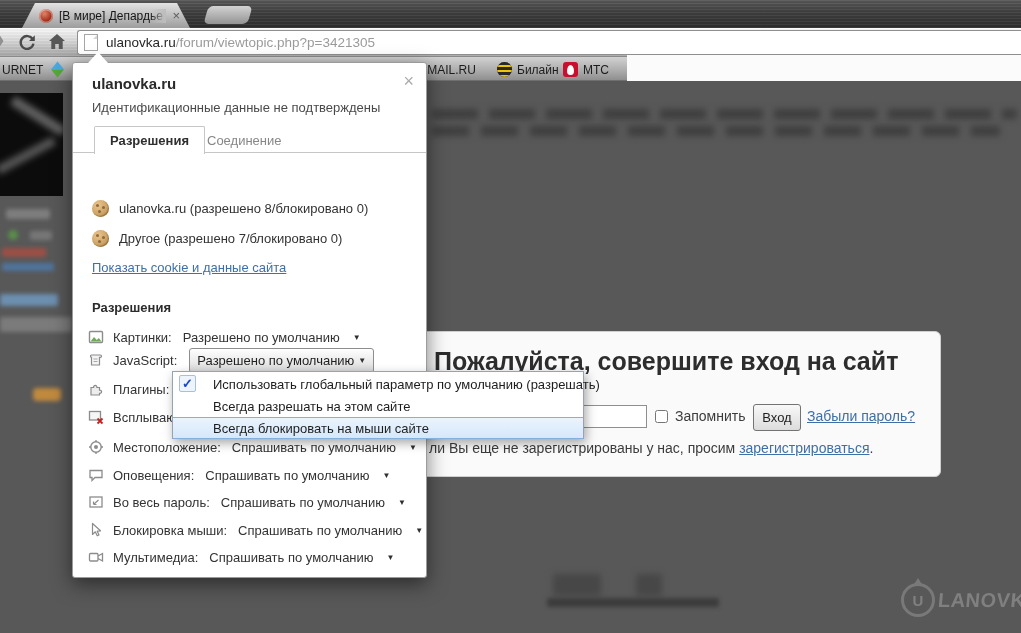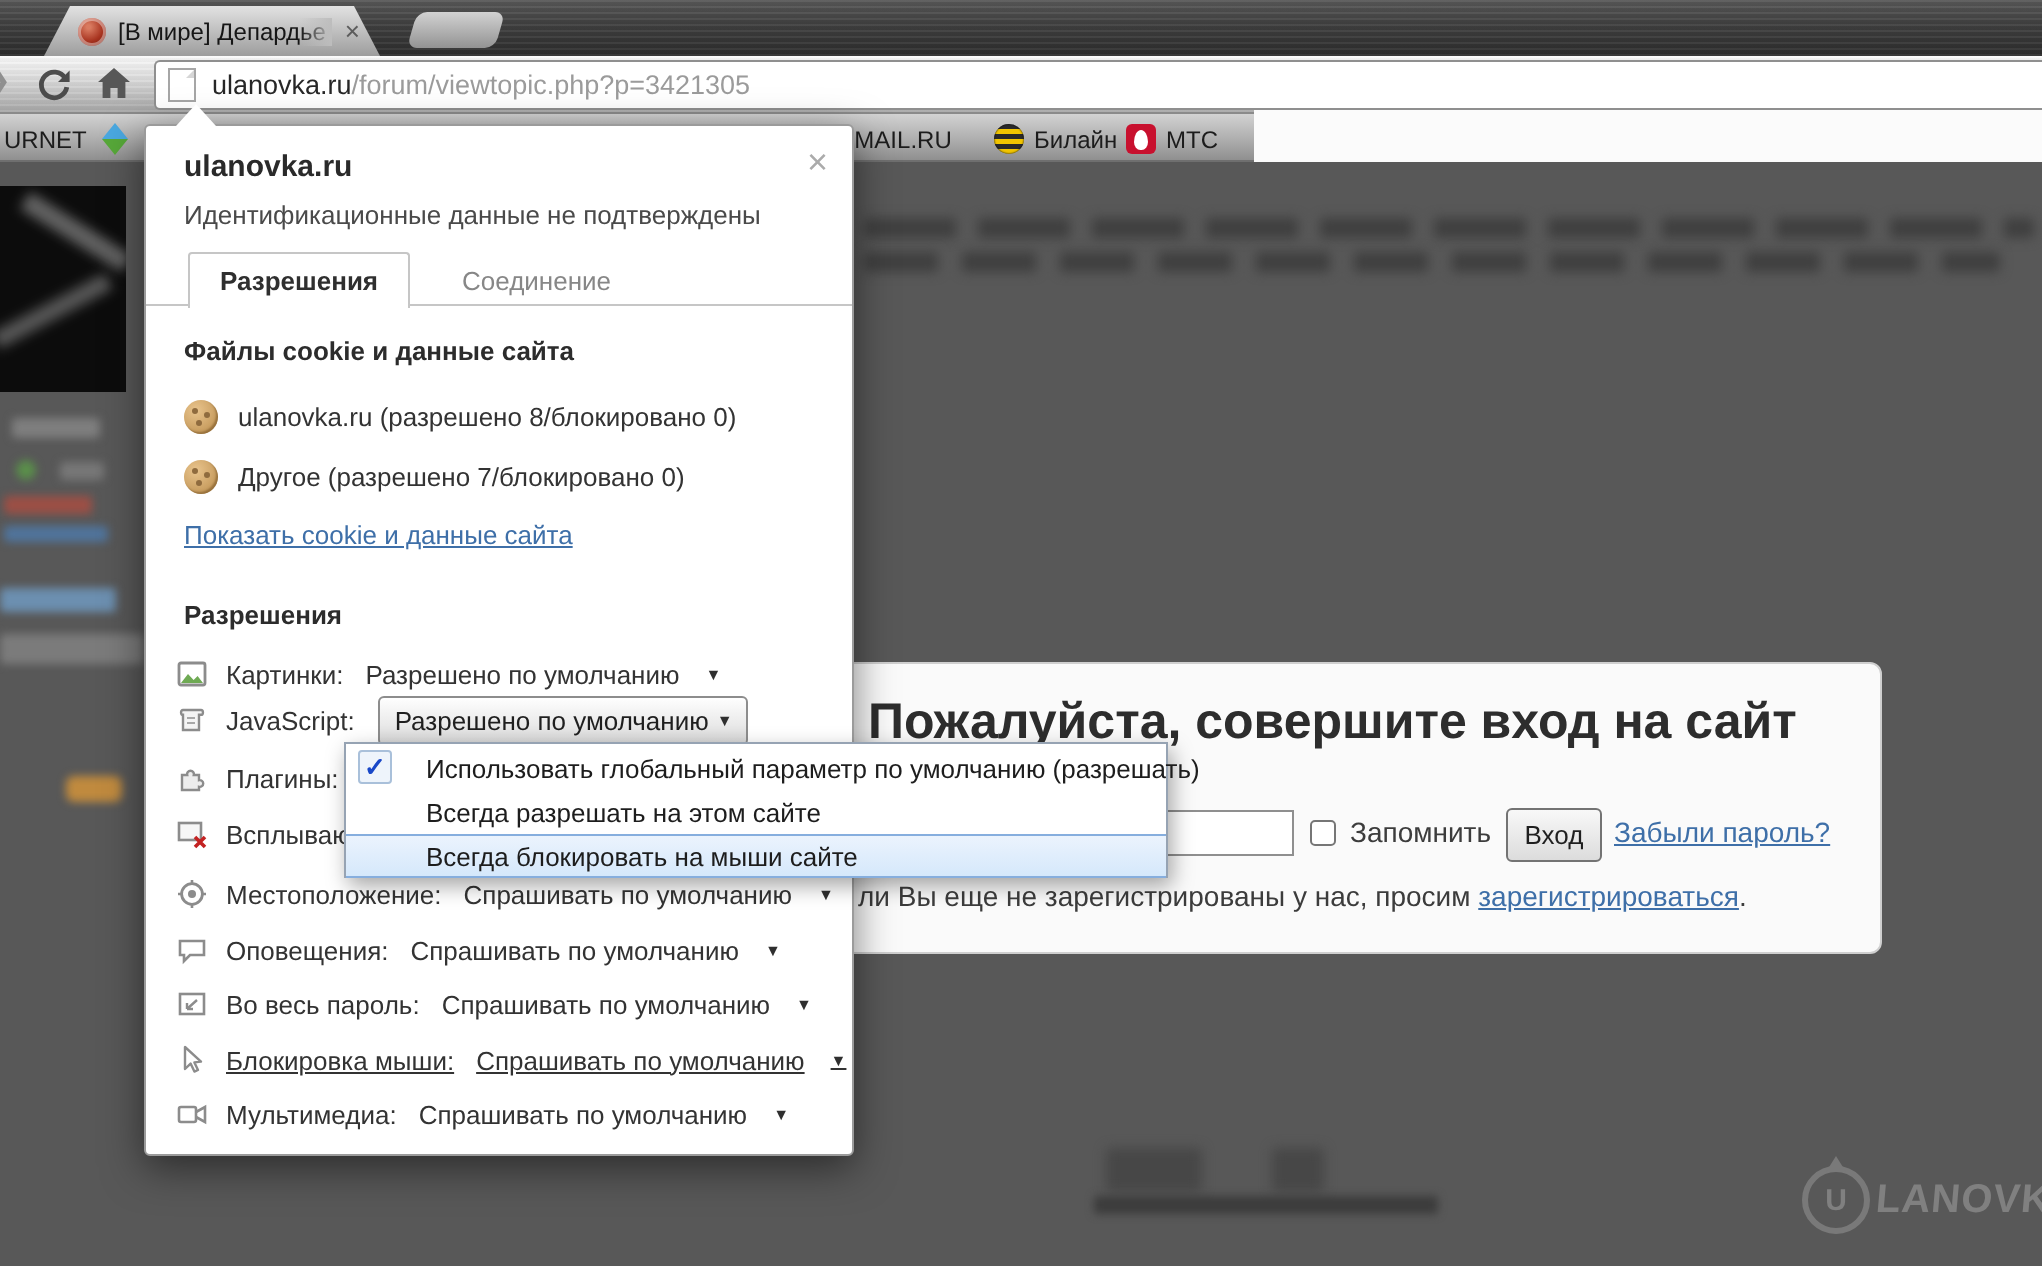--- a/index.html
+++ b/index.html
@@ -95,21 +95,21 @@
     border-left:10px solid transparent;border-right:10px solid transparent;border-bottom:11px solid #fff;}
   #popup{left:72px;top:62px;width:355px;height:516px;background:#fff;z-index:10;
     border:1px solid #9b9b9b;border-radius:3px;box-shadow:0 6px 20px rgba(0,0,0,.5);box-sizing:border-box;}
   #pp-title{left:19px;top:12px;font-size:15px;font-weight:bold;color:#2a2a2a;}
   #pp-close{right:12px;top:8px;font-size:18px;color:#ababab;cursor:default;}
   #pp-sub{left:19px;top:37px;font-size:13px;color:#4a4a4a;}
   #pp-tabbar{left:0;top:63px;width:100%;height:27px;border-bottom:1px solid #c6c6c6;box-sizing:border-box;}
   #pp-tab-active{position:absolute;left:21px;top:0;height:27px;padding:0 15px;background:#fff;
     border:1px solid #c6c6c6;border-bottom:none;border-radius:2px 2px 0 0;z-index:1;
     display:flex;align-items:center;font-size:13px;font-weight:bold;color:#2f2f2f;}
-  #pp-tab-inactive{position:absolute;left:134px;top:7px;font-size:13px;color:#878787;margin-left:24px;}
+  #pp-tab-inactive{position:absolute;left:134px;top:7px;font-size:13px;color:#878787;}
   .pp-bold{font-weight:bold;font-size:13px;color:#2c2c2c;}
   .ck-row{left:19px;display:flex;align-items:center;gap:10px;font-size:13px;color:#333;}
   .cookie-icon{width:17px;height:17px;border-radius:50%;position:relative;flex:none;
     background:radial-gradient(circle at 35% 30%,#e9c48d,#c79c5e 70%,#b2824a);
     box-shadow:inset -1px -1px 1px rgba(110,75,30,.5);}
   .cookie-icon::after{content:"";position:absolute;left:4px;top:4px;width:3px;height:3px;border-radius:50%;
     background:#8f6b3e;box-shadow:6px 2px 0 #8f6b3e,2px 6px 0 #8f6b3e;}
   .pp-link{font-size:13px;color:#3e6fa8;text-decoration:underline;}
   .pm-row{left:15px;height:22px;display:flex;align-items:center;gap:9px;font-size:13px;color:#333;white-space:nowrap;}
   .pm-ico{width:16px;height:16px;flex:none;}
@@ -220,21 +220,20 @@
   <div id="popup" class="abs">
     <div id="pp-title" class="abs">ulanovka.ru</div>
     <div id="pp-close" class="abs">×</div>
     <div id="pp-sub" class="abs">Идентификационные данные не подтверждены</div>
 
     <div id="pp-tabbar" class="abs">
       <div id="pp-tab-active">Разрешения</div>
       <div id="pp-tab-inactive">Соединение</div>
     </div>
 
-    <div class="abs pp-bold" style="left:19px;top:105px;">Файлы cookie и данные сайта</div>
     <div class="abs ck-row" style="top:137px;">
       <span class="cookie-icon"></span>
       <span>ulanovka.ru (разрешено 8/блокировано 0)</span>
     </div>
     <div class="abs ck-row" style="top:167px;">
       <span class="cookie-icon"></span>
       <span>Другое (разрешено 7/блокировано 0)</span>
     </div>
     <div class="abs pp-link" style="left:19px;top:197px;">Показать cookie и данные сайта</div>
 
@@ -302,21 +301,21 @@
     <div class="abs pm-row" style="top:428px;">
       <svg class="pm-ico" viewBox="0 0 16 16">
         <rect x="2" y="3" width="12" height="10" fill="none" stroke="#8c8c8c" stroke-width="1.3"></rect>
         <path d="M10.5 6 L5.5 10.5 M5.5 10.5 V7.5 M5.5 10.5 H8.5" stroke="#8c8c8c" stroke-width="1.2" fill="none"></path>
       </svg>
       <span>Во весь пароль:</span>
       <span class="pm-val">Спрашивать по умолчанию</span>
       <span class="caret">▼</span>
     </div>
 
-    <div class="abs pm-row" style="top:456px;text-decoration:underline;">
+    <div class="abs pm-row" style="top:456px;">
       <svg class="pm-ico" viewBox="0 0 16 16">
         <path d="M4.5 1.5 V12.5 L7.3 9.8 L9.2 13.8 L11 13 L9.2 9.2 L12.5 8.8 Z" fill="#fff" stroke="#8c8c8c" stroke-width="1.2" stroke-linejoin="round"></path>
       </svg>
       <span>Блокировка мыши:</span>
       <span class="pm-val">Спрашивать по умолчанию</span>
       <span class="caret">▼</span>
     </div>
 
     <div class="abs pm-row" style="top:483px;">
       <svg class="pm-ico" viewBox="0 0 16 16">

